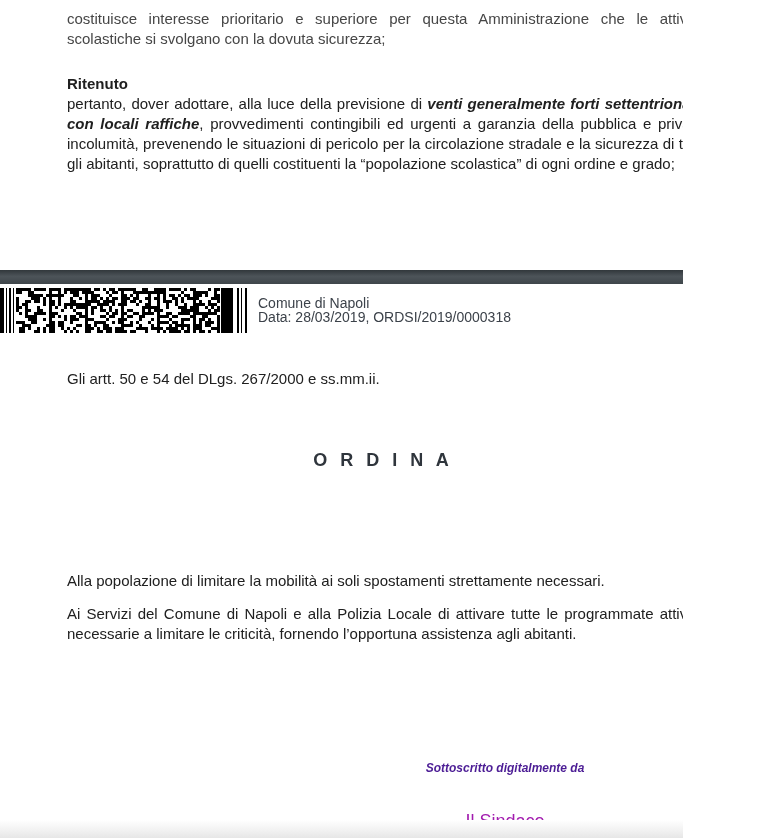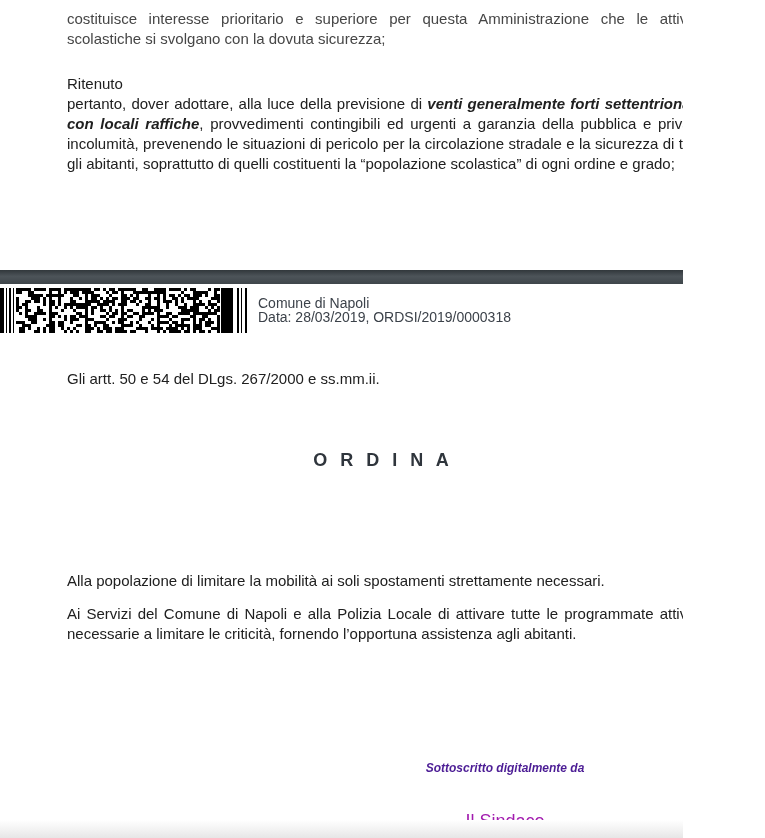--- a/index.html
+++ b/index.html
@@ -12,21 +12,21 @@
     font-size:15px;
     line-height:20px;
     color:#202020;
   }
   .para{
     position:absolute;
     left:67px;width:636px;
     margin:0;
     text-align:justify;
   }
-  .heading{font-weight:normal;display:block;}
+  .heading{font-weight:bold;display:block;}
   .bi{font-weight:bold;font-style:italic;}
   .gray{color:#565656;}
   .premise{top:9px;color:#464646;}
   .ritenuto-block{position:absolute;left:67px;width:636px;top:74px;}
   .ritenuto-block p{margin:0;text-align:justify;}
   .separator-bar{
     position:absolute;left:0;top:270px;width:765px;height:14px;
     background:linear-gradient(180deg,#31373b 0%,#4d5459 45%,#3f464b 100%);
   }
   #barcode{position:absolute;left:0;top:288px;}

